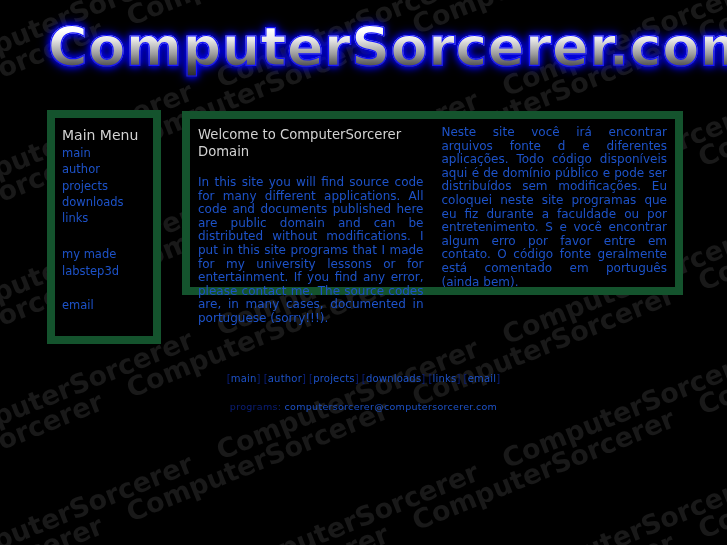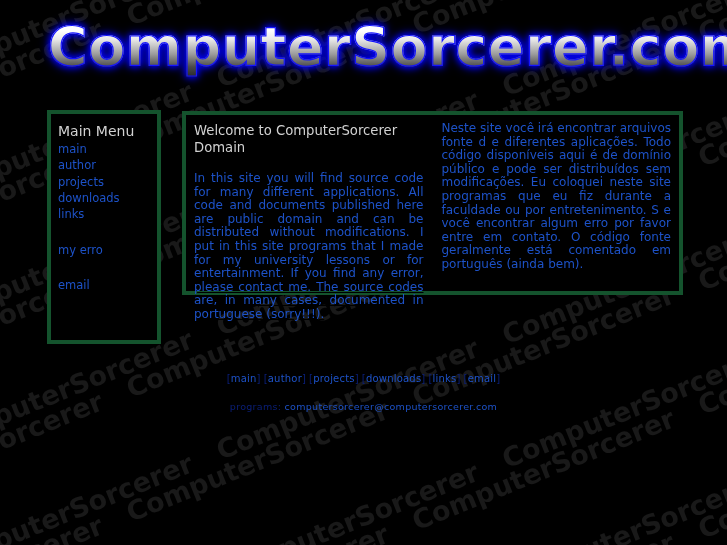--- a/index.html
+++ b/index.html
@@ -72,21 +72,21 @@
     -webkit-text-fill-color: transparent;
     -webkit-text-stroke: 1.2px #1414ff;
     paint-order: stroke fill;
     filter: drop-shadow(0 0 3px #0000ff) drop-shadow(0 0 5px #0000c8);
     white-space: nowrap;
   }
 
   
   .panel {
     position: absolute;
-    border: 4px solid #14532d;
+    border: 8px solid #14532d;
     background: #000000;
     box-sizing: border-box;
   }
 
   #sidebar-panel {
     left: 47px;
     top: 110px;
     width: 114px;
     height: 234px;
     padding: 8px 0 0 7px;
@@ -126,21 +126,20 @@
 
   
   #content-cols {
     display: flex;
     flex-direction: row;
     gap: 0px;
   }
   .content-col {
     width: 242px;
     box-sizing: border-box;
-    text-decoration: underline;
   }
   .content-col.left  { padding-right: 9px; }
   .content-col.right { padding-left: 9px; }
 
   .content-heading {
     color: #d2d2d2;
     font-size: 13.2px;
     line-height: 17px;
     font-weight: normal;
     margin: 0 0 16px 0;
@@ -224,21 +223,22 @@
 
     <a class="menu-link" href="#">main</a>
     <a class="menu-link" href="#">author</a>
     <a class="menu-link" href="#">projects</a>
     <a class="menu-link" href="#">downloads</a>
     <a class="menu-link" href="#">links</a>
 
     <div class="menu-gap"></div>
 
 
-    <a class="menu-link" href="#">my erro</a>
+    <a class="menu-link" href="#">my made</a>
+    <a class="menu-link" href="#">labstep3d</a>
 
     <div class="menu-gap-small"></div>
 
     <a class="menu-link" href="#">email</a>
   </div>
 
   <div id="content-panel" class="panel">
     <div id="content-cols">
 
       <div class="content-col left">

